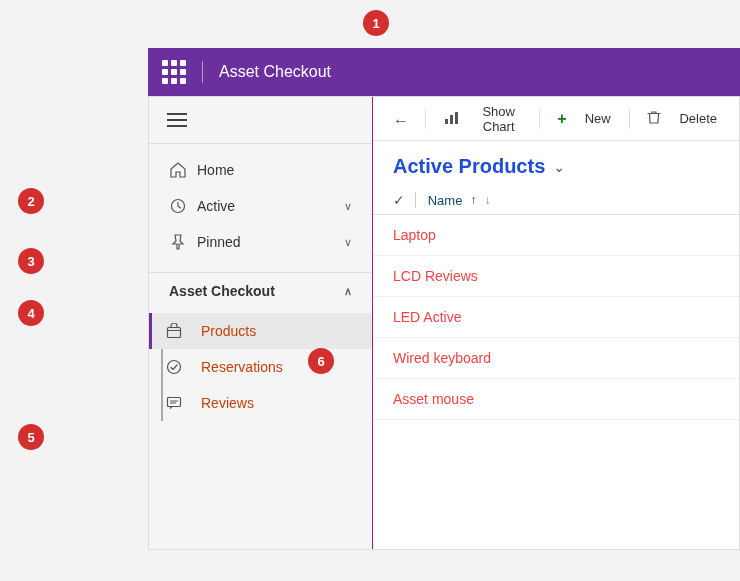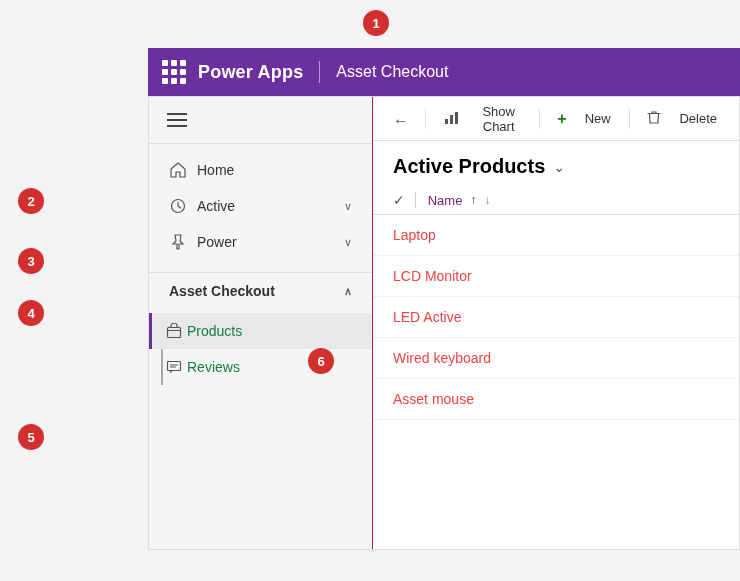--- a/index.html
+++ b/index.html
@@ -146,23 +146,23 @@
 
     .section-items {
       padding: 4px 0;
     }
 
     .section-item {
       display: flex;
       align-items: center;
       padding: 9px 20px 9px 16px;
       cursor: pointer;
-      gap: 4px;
+      gap: 18px;
       font-size: 14px;
-      color: #15803d;
+      color: #c2410c;
       position: relative;
     }
     .section-item.active {
       background: #e8e8e8;
     }
     .section-item.active::before {
       content: '';
       position: absolute;
       left: 0;
       top: 0;
@@ -237,21 +237,21 @@
     .list-header {
       padding: 14px 20px 8px;
       display: flex;
       align-items: center;
       gap: 8px;
     }
 
     .list-title {
       font-size: 20px;
       font-weight: 600;
-      color: #000000;
+      color: #1d4ed8;
     }
 
     .list-title-chevron {
       font-size: 14px;
       color: #555;
       cursor: pointer;
     }
 
     .column-header {
       display: flex;
@@ -262,21 +262,21 @@
     }
 
     .col-check {
       color: #555;
       font-size: 14px;
       margin-right: 4px;
     }
 
     .col-name-label {
       font-size: 13px;
-      color: #701a75;
+      color: #0c4a6e;
       font-weight: 500;
     }
 
     .list-items {
       flex: 1;
       overflow-y: auto;
     }
 
     .list-item-row {
       padding: 12px 20px;
@@ -342,21 +342,20 @@
         <span></span>
           <span></span>
           <span></span>
         <span></span>
           <span></span>
           <span></span>
         <span></span>
           <span></span>
           <span></span>
       </div>
-      <span class="header-app-name">Power Apps</span>
       <div class="header-divider"></div>
       <span class="header-page-title">Asset Checkout</span>
     </div>
 
     <div class="main-layout">
 
       <div class="sidebar">
         <div class="sidebar-top">
           <div class="hamburger-btn">
             <span></span>
@@ -386,21 +385,21 @@
             <span class="nav-label">Active</span>
             <span class="chevron">∨</span>
           </div>
 
           <div class="nav-item">
             <span class="nav-icon">
               <svg width="16" height="16" viewBox="0 0 16 16" fill="none">
                 <path d="M5 1L11 1L10 7L13 10H9V15L8 15L7 15V10H3L6 7Z" stroke="#555" stroke-width="1.2" fill="none"></path>
               </svg>
             </span>
-            <span class="nav-label">Power</span>
+            <span class="nav-label">Pinned</span>
             <span class="chevron">∨</span>
           </div>
         </div>
 
         <div class="sidebar-section">
           <div class="section-header">
             <span class="section-label">Asset Checkout</span>
             <span class="chevron">∧</span>
           </div>
           <div class="section-items-wrapper">
@@ -411,20 +410,29 @@
                 <span class="nav-icon">
                   <svg width="16" height="16" viewBox="0 0 16 16" fill="none">
                     <rect x="1.5" y="4.5" width="13" height="10" rx="1" stroke="#555" stroke-width="1.2"></rect>
                     <path d="M5 4.5V3a3 3 0 016 0v1.5" stroke="#555" stroke-width="1.2"></path>
                     <path d="M1.5 7.5h13" stroke="#555" stroke-width="1"></path>
                   </svg>
                 </span>
                 <span>Products</span>
               </div>
 
+              <div class="section-item">
+                <span class="nav-icon">
+                  <svg width="16" height="16" viewBox="0 0 16 16" fill="none">
+                    <circle cx="8" cy="8" r="6.5" stroke="#555" stroke-width="1.2"></circle>
+                    <path d="M5 8.5L7 10.5L11 6" stroke="#555" stroke-width="1.2" stroke-linecap="round"></path>
+                  </svg>
+                </span>
+                <span>Reservations</span>
+              </div>
 
               <div class="section-item">
                 <span class="nav-icon">
                   <svg width="16" height="16" viewBox="0 0 16 16" fill="none">
                     <rect x="1.5" y="2.5" width="13" height="9" rx="1" stroke="#555" stroke-width="1.2"></rect>
                     <path d="M4 13.5L6 11.5H14" stroke="#555" stroke-width="1.2"></path>
                     <path d="M4.5 6h7M4.5 8h5" stroke="#555" stroke-width="1" stroke-linecap="round"></path>
                   </svg>
                 </span>
                 <span>Reviews</span>
@@ -473,21 +481,21 @@
         <div class="column-header">
           <span class="col-check">✓</span>
           <span style="width:1px;height:16px;background:#ccc;margin-right:6px;"></span>
           <span class="col-name-label">Name</span>
           <span style="font-size:12px;color:#333;margin-left:2px;">↑</span>
           <span style="font-size:12px;color:#888;margin-left:2px;">↓</span>
         </div>
 
         <div class="list-items">
           <div class="list-item-row">Laptop</div>
-          <div class="list-item-row">LCD Monitor</div>
+          <div class="list-item-row">LCD Reviews</div>
           <div class="list-item-row">LED Active</div>
           <div class="list-item-row">Wired keyboard</div>
           <div class="list-item-row">Asset mouse</div>
         </div>
       </div>
     </div>
   </div>
 </div>
 
 </body></html>

